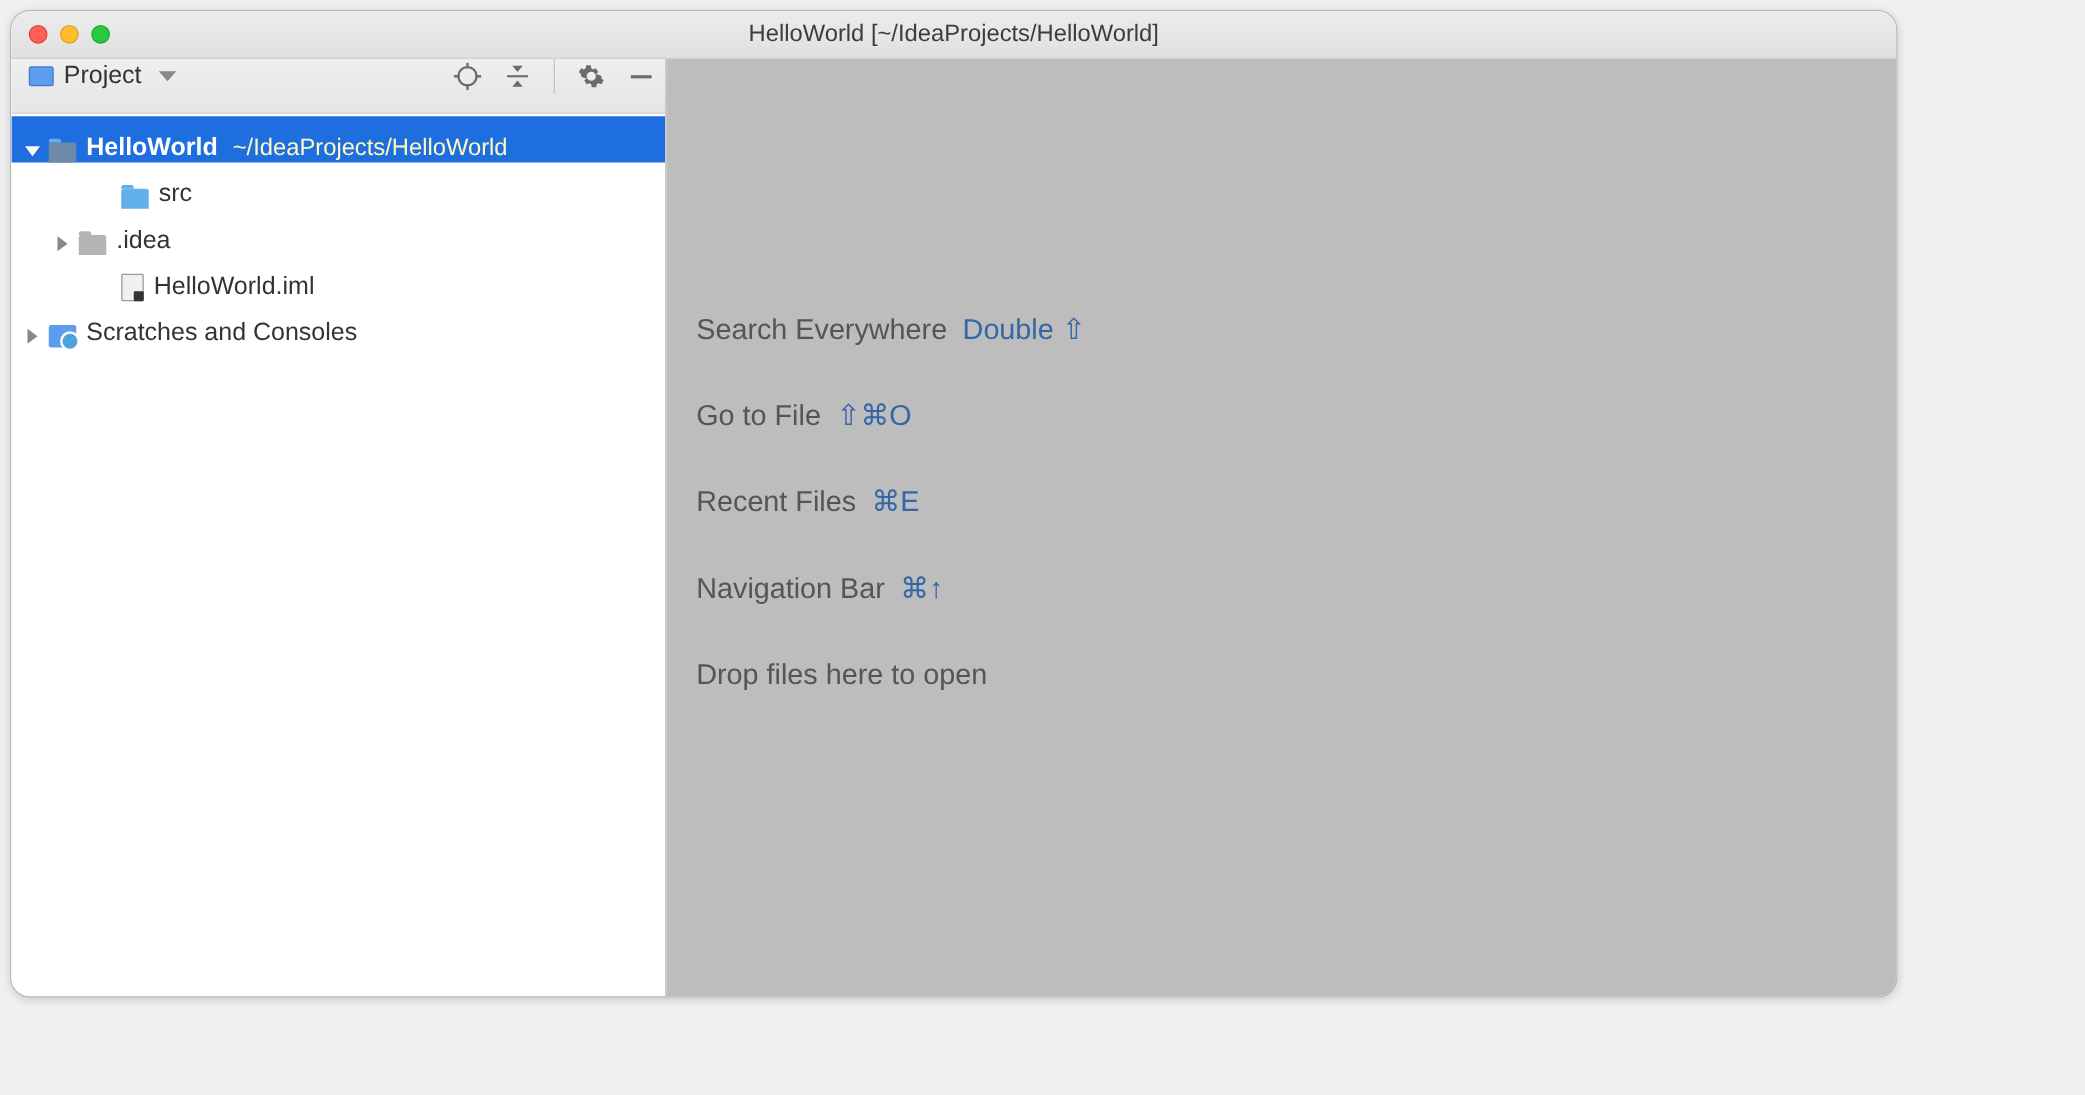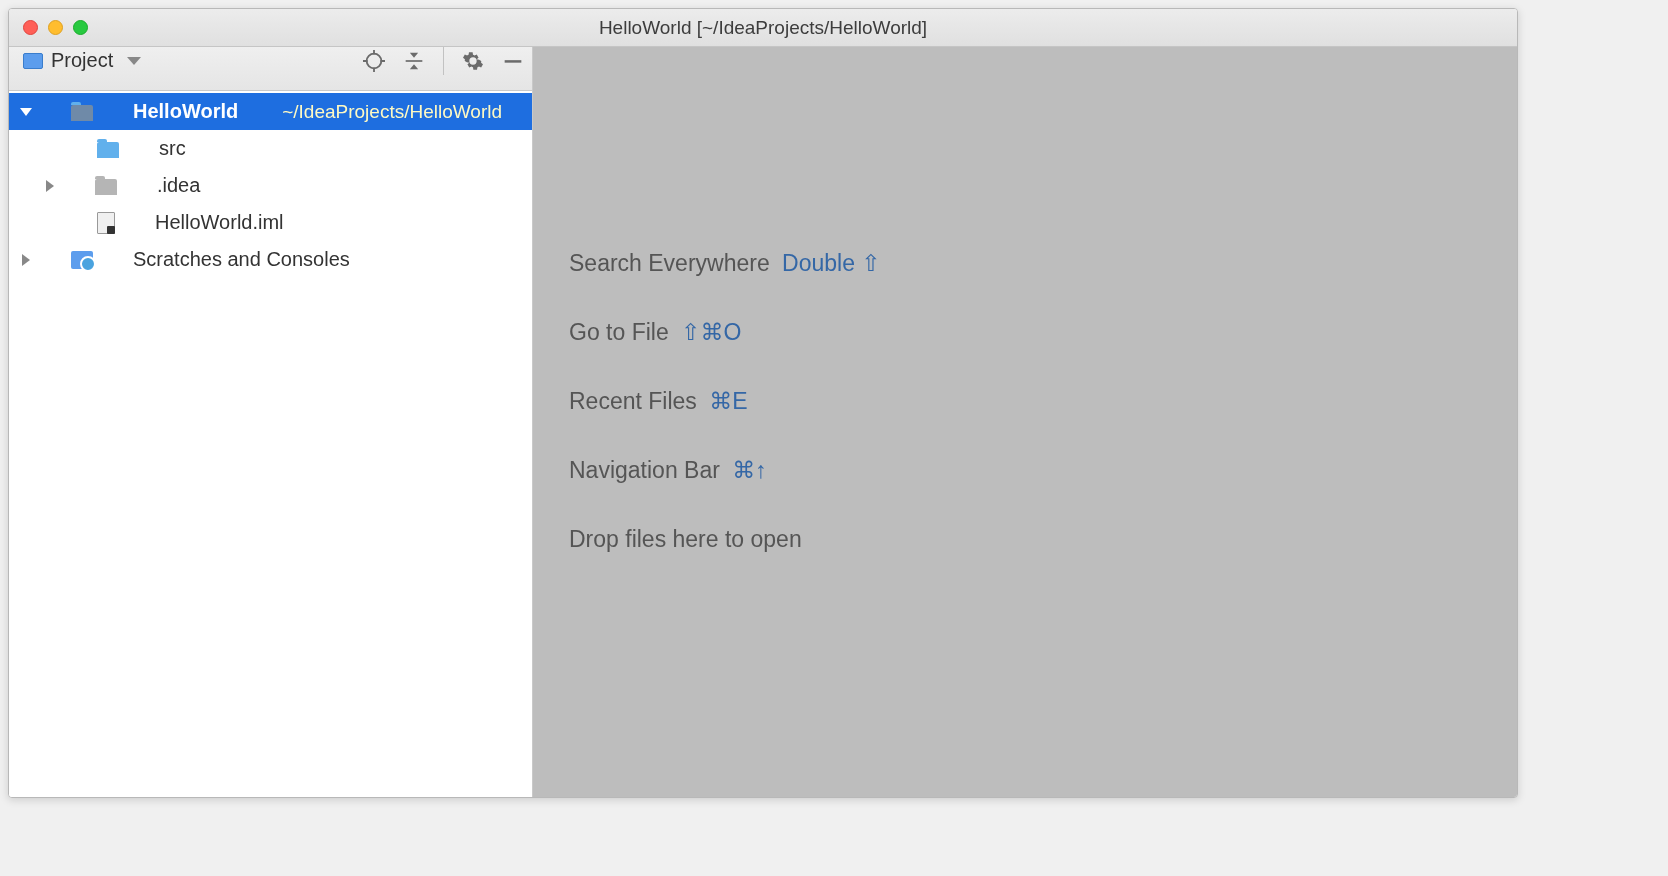--- a/index.html
+++ b/index.html
@@ -13,21 +13,21 @@
       width: 1668px;
       height: 876px;
       overflow: hidden;
     }
     .window {
       width: 1510px;
       height: 790px;
       margin: 8px;
       background: #fff;
       border: 1px solid #b8b8b8;
-      border-radius: 4px;
+      border-radius: 16px;
       overflow: hidden;
       display: flex;
       flex-direction: column;
       box-shadow: 0 2px 8px rgba(0,0,0,0.15);
     }
     .titlebar {
       height: 38px;
       background: linear-gradient(#ececec, #e0e0e0);
       border-bottom: 1px solid #c5c5c5;
       display: flex;
@@ -119,26 +119,25 @@
       background: #c2c2c2;
     }
     .tree {
       flex: 1;
       padding-top: 2px;
       overflow: auto;
     }
     .tree-row {
       height: 37px;
       display: flex;
-      align-items: center;
+      align-items: flex-end;
       font-size: 20px;
       color: #333;
       padding-left: 8px;
       cursor: pointer;
-      gap: 32px;
     }
     .tree-row.sel {
       background: #1e6ee0;
       color: #fff;
     }
     .tree-arrow {
       width: 18px;
       height: 18px;
       display: flex;
       align-items: center;
@@ -245,21 +244,21 @@
     .indent-1 { padding-left: 32px; }
     .indent-2 { padding-left: 88px; }
     .proj-name { font-weight: 700; }
     .proj-path { color: #fef9c3; margin-left: 12px; font-size: 19px; }
     .editor {
       flex: 1;
       background: #bdbdbd;
       display: flex;
       flex-direction: column;
       justify-content: center;
-      padding-left: 36px;
+      padding-left: 24px;
     }
     .hint-row {
       font-size: 23px;
       margin-bottom: 42px;
     }
     .hint-label { color: #555555; }
     .hint-keys { color: #3467a6; margin-left: 6px; }
   </style>
 </head>
 <body>

